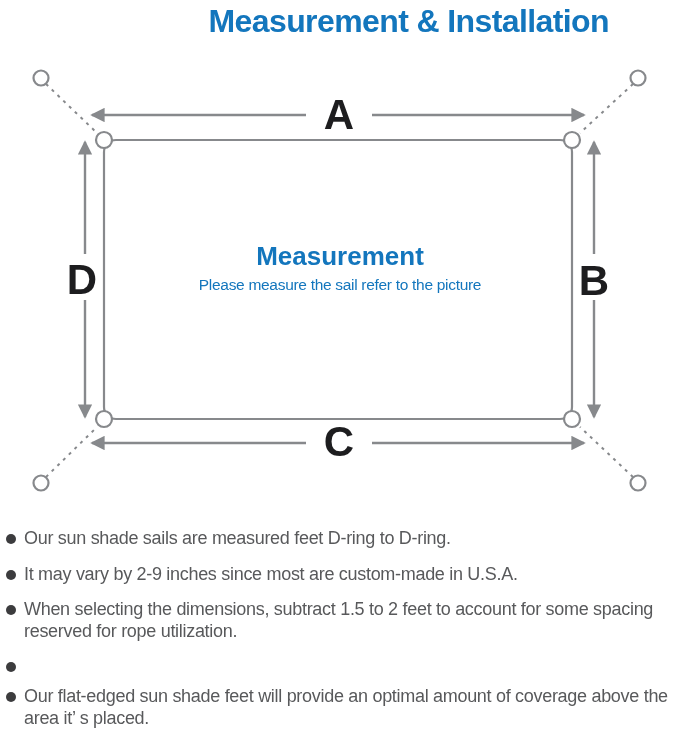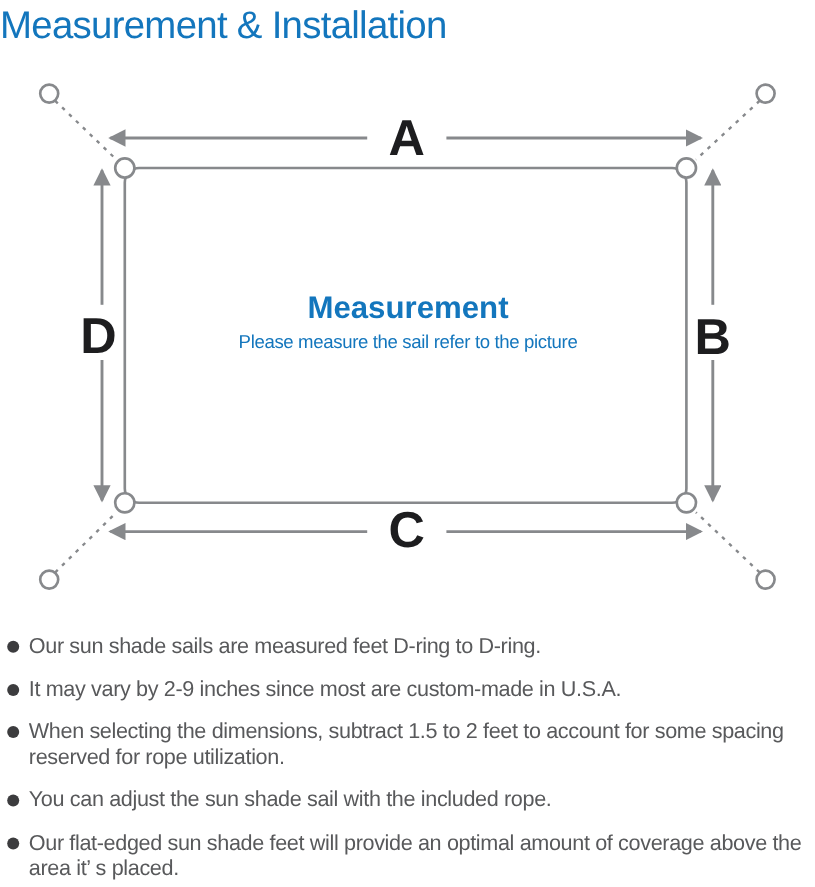--- a/index.html
+++ b/index.html
@@ -10,22 +10,22 @@
     --bullet-dot-gray:#3c3c3e;
   }
   *{box-sizing:border-box;}
   html,body{margin:0;padding:0;background:#ffffff;}
   body{
     width:679px;height:739px;overflow:hidden;position:relative;
     font-family:"Liberation Sans",sans-serif;
   }
   .page-title{
     position:absolute;top:0;left:0;width:609px;margin:0;
-    text-align:left;line-height:42px;
-    font-size:32px;font-weight:normal;letter-spacing:-0.6px;
+    text-align:right;line-height:42px;
+    font-size:32px;font-weight:bold;letter-spacing:-0.6px;
     color:var(--accent-blue);
   }
   .diagram-svg{position:absolute;top:0;left:0;}
   .diagram-svg .ln{stroke:var(--diagram-line-gray);fill:none;}
   .diagram-svg .rope{stroke:var(--diagram-line-gray);stroke-width:2;stroke-dasharray:3 5;fill:none;}
   .diagram-svg .ring{stroke:var(--diagram-line-gray);stroke-width:2.2;fill:#ffffff;}
   .diagram-svg .arrow{stroke:var(--diagram-line-gray);stroke-width:2.4;fill:none;}
   .diagram-svg .ah{fill:var(--diagram-line-gray);}
   .dim-label{
     font-family:"Liberation Sans",sans-serif;
@@ -112,19 +112,18 @@
   <li>
     <span class="bullet-dot"></span>
     <span>It may vary by 2-9 inches since most are custom-made in U.S.A.</span>
   </li>
   <li>
     <span class="bullet-dot"></span>
     <span>When selecting the dimensions, subtract 1.5 to 2 feet to account for some spacing reserved for rope utilization.</span>
   </li>
   <li>
     <span class="bullet-dot"></span>
-    <span>You can adjust the sun shade sail with the included rope.</span>
   </li>
   <li>
     <span class="bullet-dot"></span>
     <span>Our flat-edged sun shade feet will provide an optimal amount of coverage above the area it’ s placed.</span>
   </li>
 </ul>
 
 </body></html>

